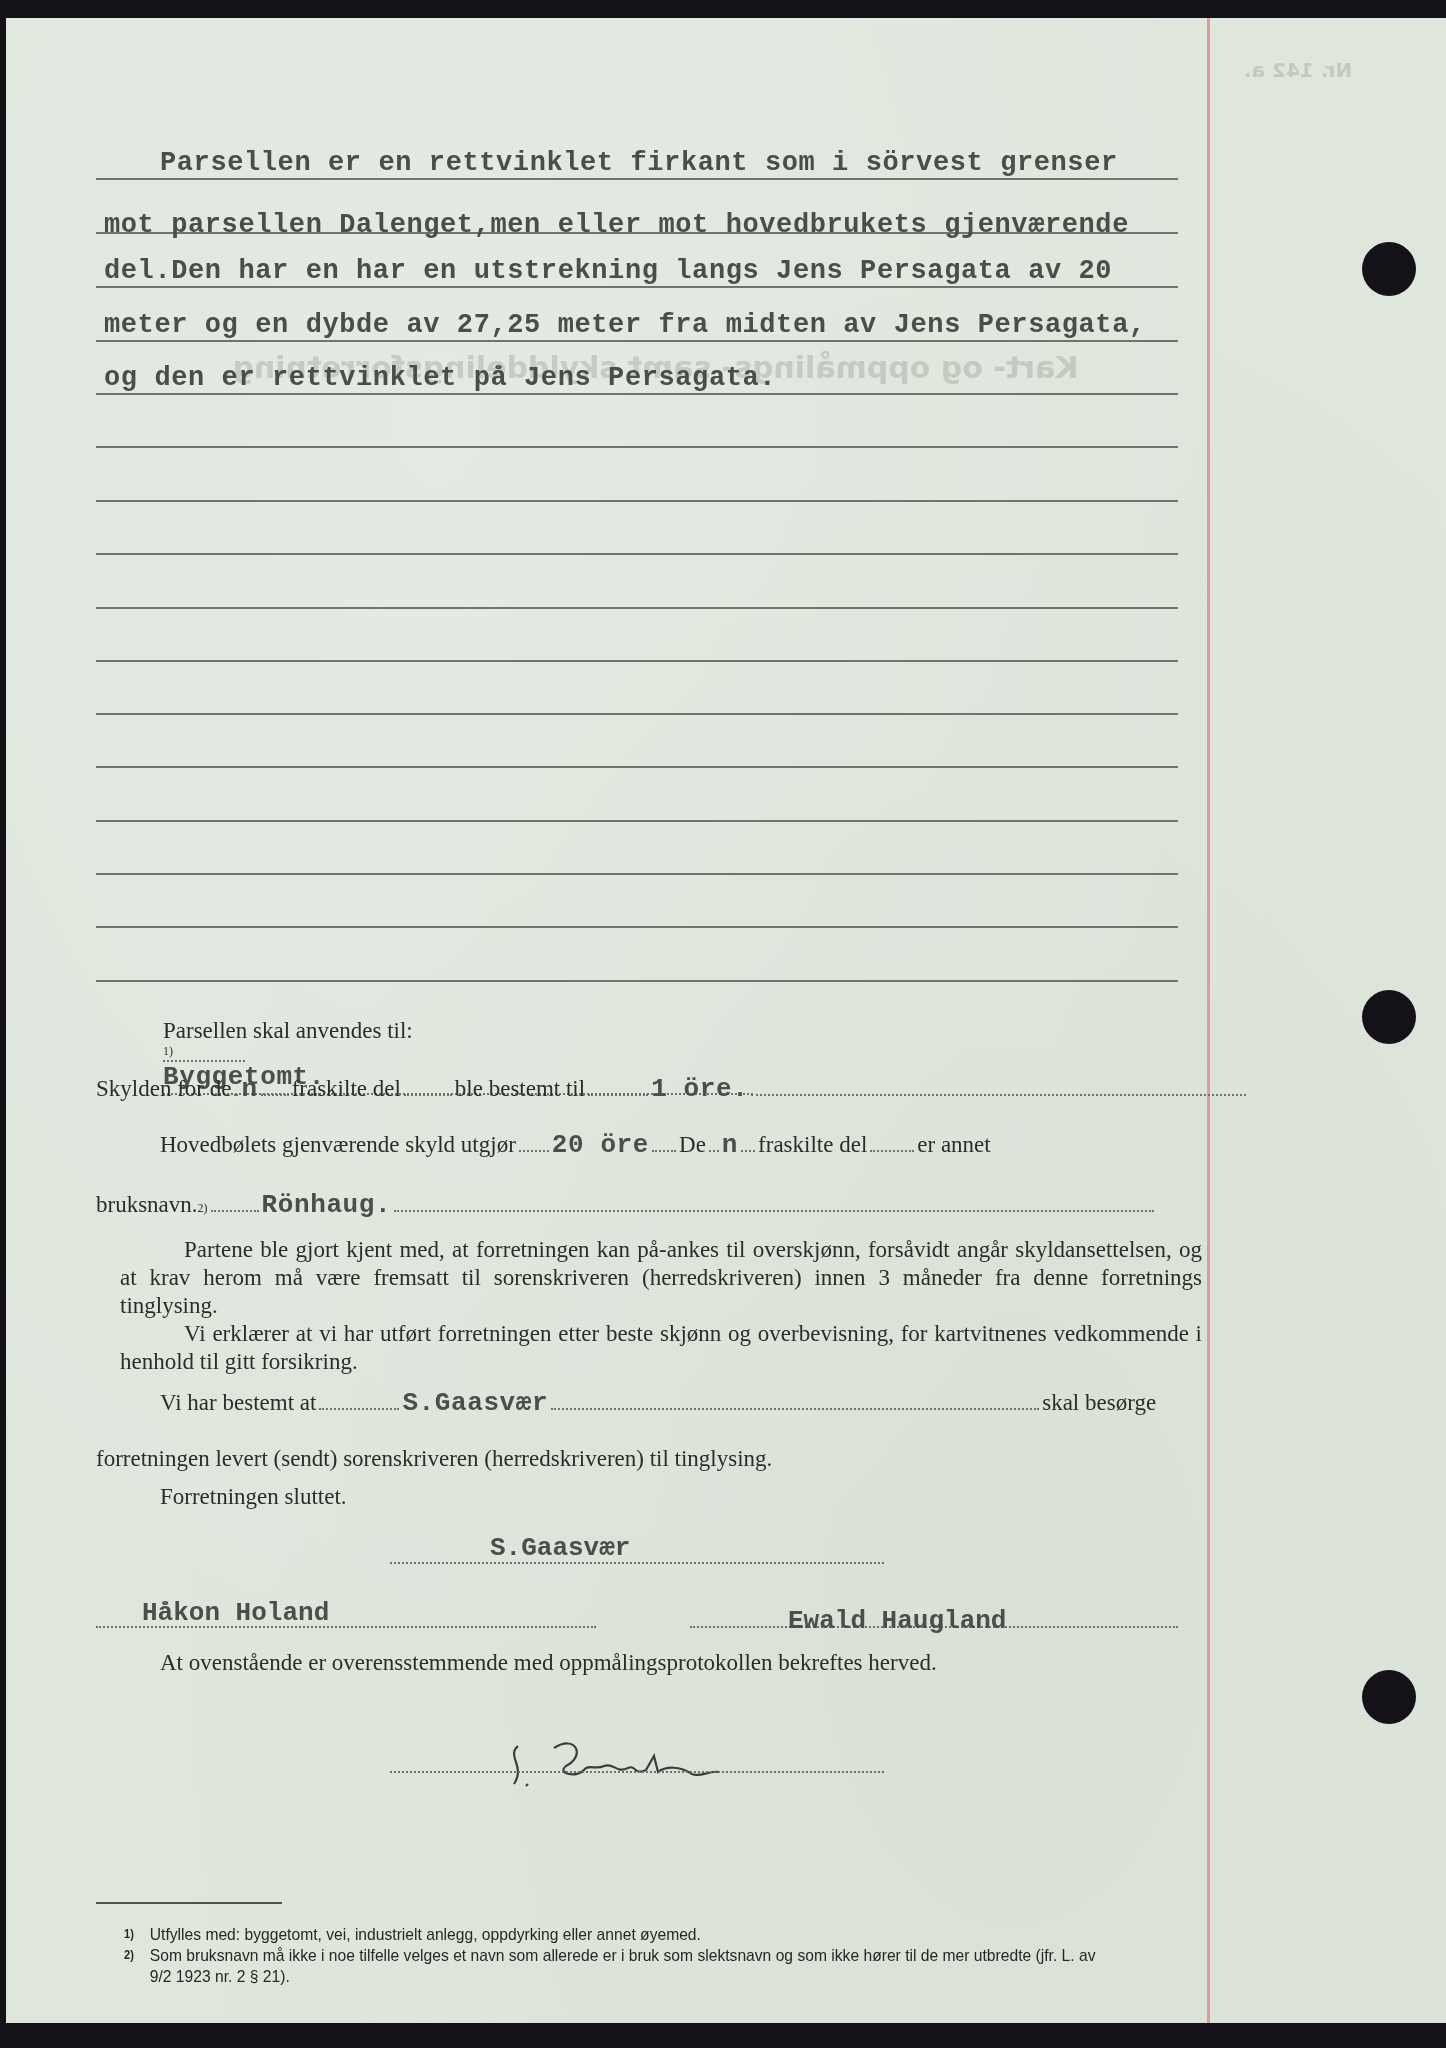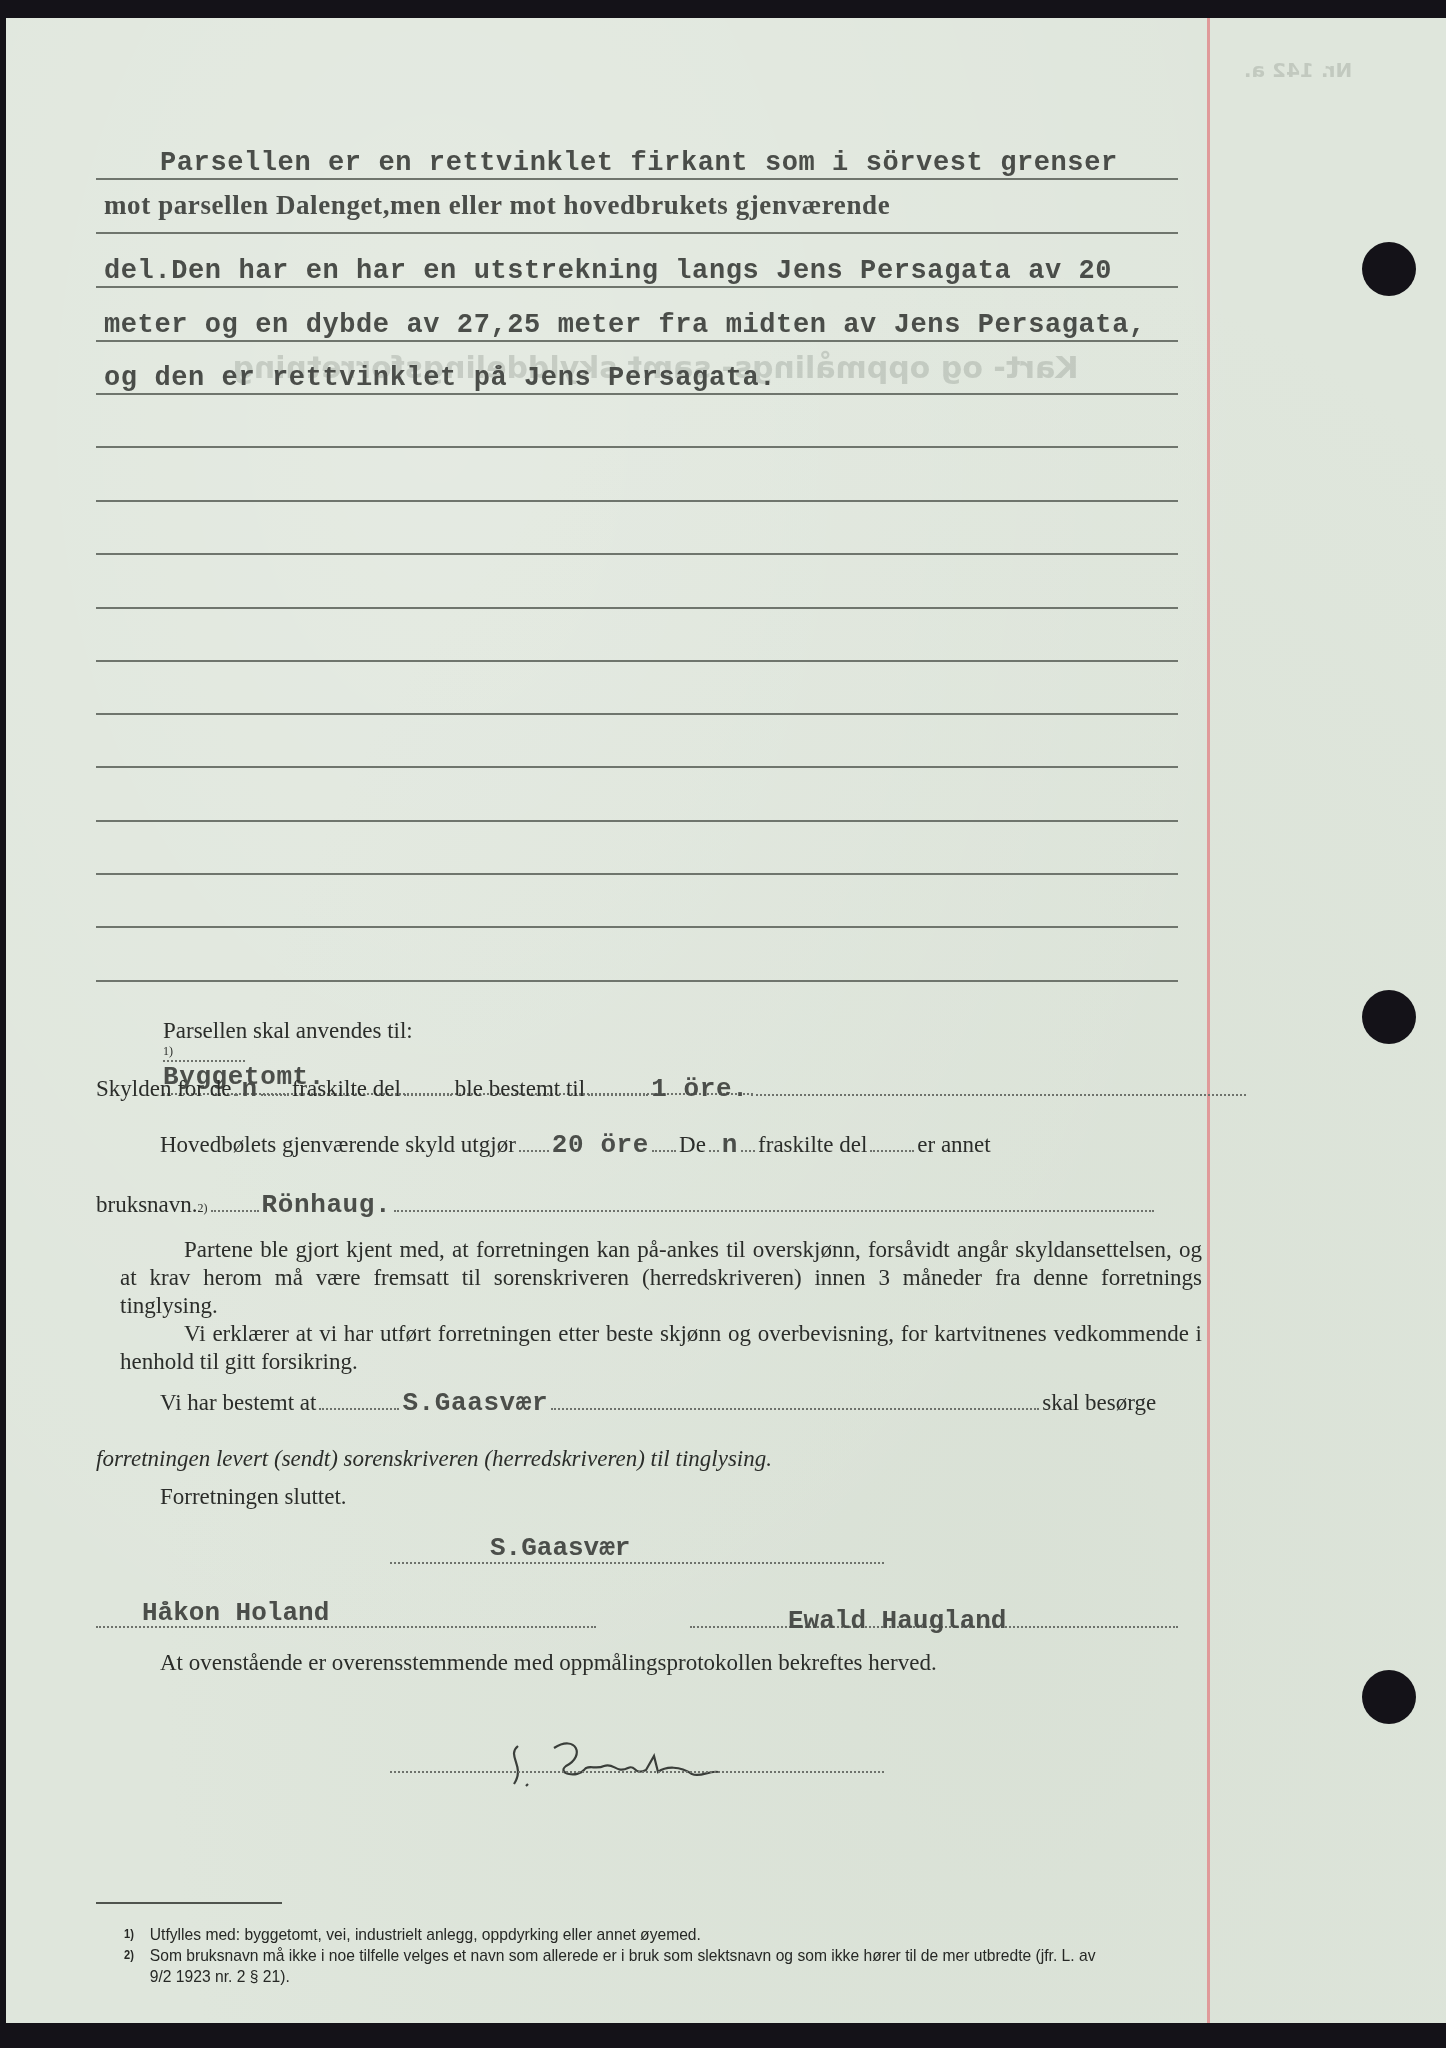--- a/index.html
+++ b/index.html
@@ -105,21 +105,21 @@
     <div class="rule" style="top:695px"></div>
     <div class="rule" style="top:748px"></div>
     <div class="rule" style="top:802px"></div>
     <div class="rule" style="top:855px"></div>
     <div class="rule" style="top:908px"></div>
     <div class="rule" style="top:962px"></div>
   </div>
 
   <div>
     <div class="typed" style="top:130px; left:154px;">Parsellen er en rettvinklet firkant som i sörvest grenser</div>
-    <div class="typed" style="top:172px;font-family:Liberation Serif, serif;">mot parsellen Dalenget,men eller mot hovedbrukets gjenværende</div>
+    <div class="typed" style="top:192px;">mot parsellen Dalenget,men eller mot hovedbrukets gjenværende</div>
     <div class="typed" style="top:238px;">del.Den har en har en utstrekning langs Jens Persagata av 20</div>
     <div class="typed" style="top:292px;">meter og en dybde av 27,25 meter fra midten av Jens Persagata,</div>
     <div class="typed" style="top:345px;">og den er rettvinklet på Jens Persagata.</div>
   </div>
 
   <div class="form-line" style="left:154px; top:1000px;flex-direction:column;">
     <span>Parsellen skal anvendes til:</span>
     <sup style="font-size:12px">1)</sup>
     <span class="dots" style="width:82px"></span>
     <span class="fill">Byggetomt.</span>
@@ -166,21 +166,21 @@
     <p>Vi erklærer at vi har utført forretningen etter beste skjønn og overbevisning, for kartvitnenes vedkommende i henhold til gitt forsikring.</p>
   </div>
 
   <div class="form-line" style="left:154px; top:1370px;">
     <span>Vi har bestemt at</span>
     <span class="dots" style="width:80px"></span>
     <span class="fill">S.Gaasvær</span>
     <span class="dots" style="width:488px"></span>
     <span>skal besørge</span>
   </div>
-  <div class="form-line" style="left:90px; top:1428px;font-style:italic;">forretningen levert (sendt) sorenskriveren (herredskriveren) til tinglysing.</div>
+  <div class="form-line" style="left:90px; top:1428px;">forretningen levert (sendt) sorenskriveren (herredskriveren) til tinglysing.</div>
 
   <div class="form-line" style="left:154px; top:1466px;">Forretningen sluttet.</div>
 
   <div class="sig-line" style="left:384px; top:1543px; width:494px;"></div>
   <div class="sig-text" style="left:484px; top:1515px;">S.Gaasvær</div>
 
   <div class="sig-line" style="left:90px; top:1607px; width:500px;"></div>
   <div class="sig-text" style="left:136px; top:1580px;">Håkon Holand</div>
 
   <div class="sig-line" style="left:684px; top:1607px; width:488px;"></div>

